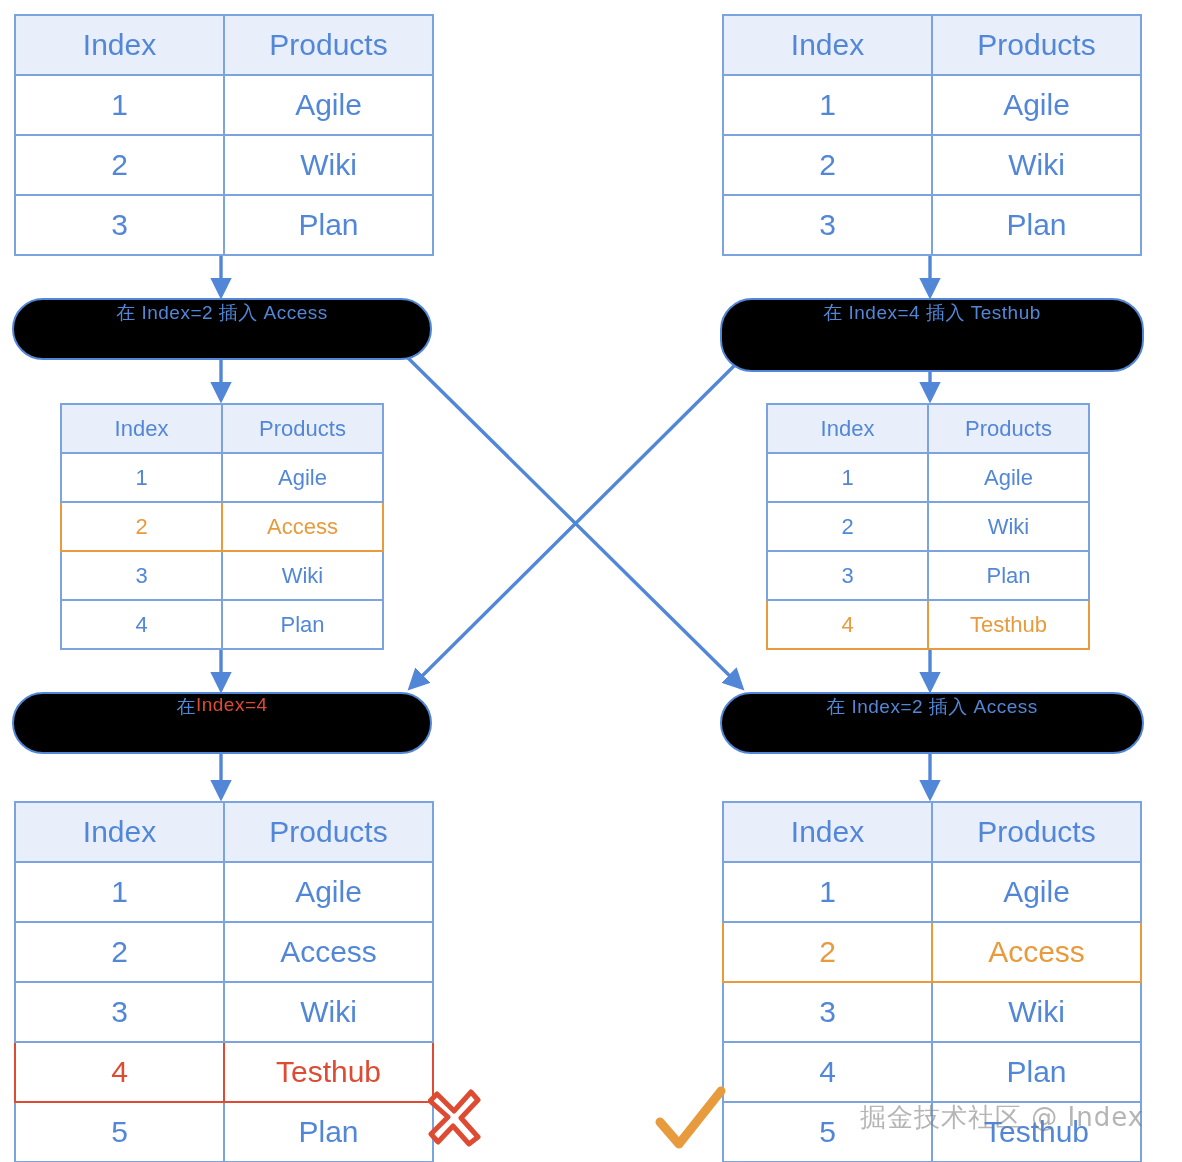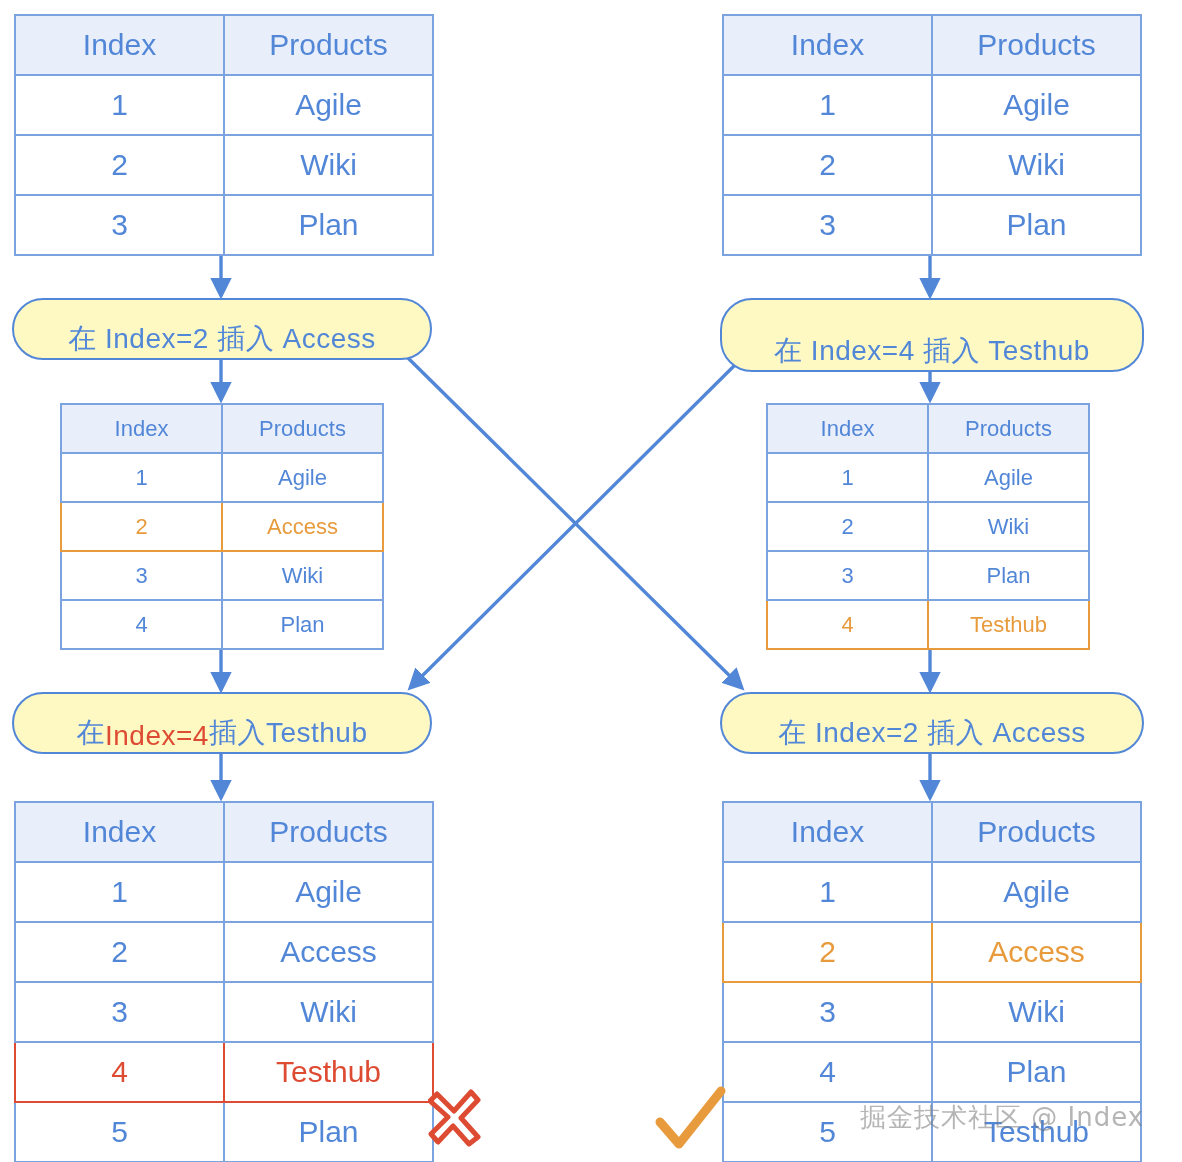--- a/index.html
+++ b/index.html
@@ -74,26 +74,26 @@
     border-color: #de4b33;
     color: #de4b33;
   }
 
   
   .pill {
     position: absolute;
     box-sizing: border-box;
     border: 2.5px solid #5287d8;
     border-radius: 32px;
-    background: #fef9c3;
+    background: #000000;
     color: #5287d8;
     display: flex;
-    align-items: flex-end;
+    align-items: flex-start;
     justify-content: center;
-    font-size: 28px;
+    font-size: 19px;
     white-space: nowrap;
     letter-spacing: 0.5px;
   }
   .pill .seg { display: inline; }
   .pill .seg.red { color: #de4b33; }
 
   
   .mark {
     position: absolute;
   }
@@ -192,21 +192,20 @@
       <tr>
         <td>4</td>
         <td>Plan</td>
       </tr>
     </tbody>
   </table>
 
   <div class="pill" style="left:12px; top:692px; width:420px; height:62px;">
     <span class="seg">在 </span>
       <span class="seg red">Index=4</span>
-      <span class="seg"> 插入Testhub</span>
   </div>
 
   <table class="tbl tbl-lg" style="left:14px; top:801px;">
     <colgroup>
         <col class="c1">
         <col class="c2">
       </colgroup>
     <thead>
       <tr>
         <th>Index</th>

